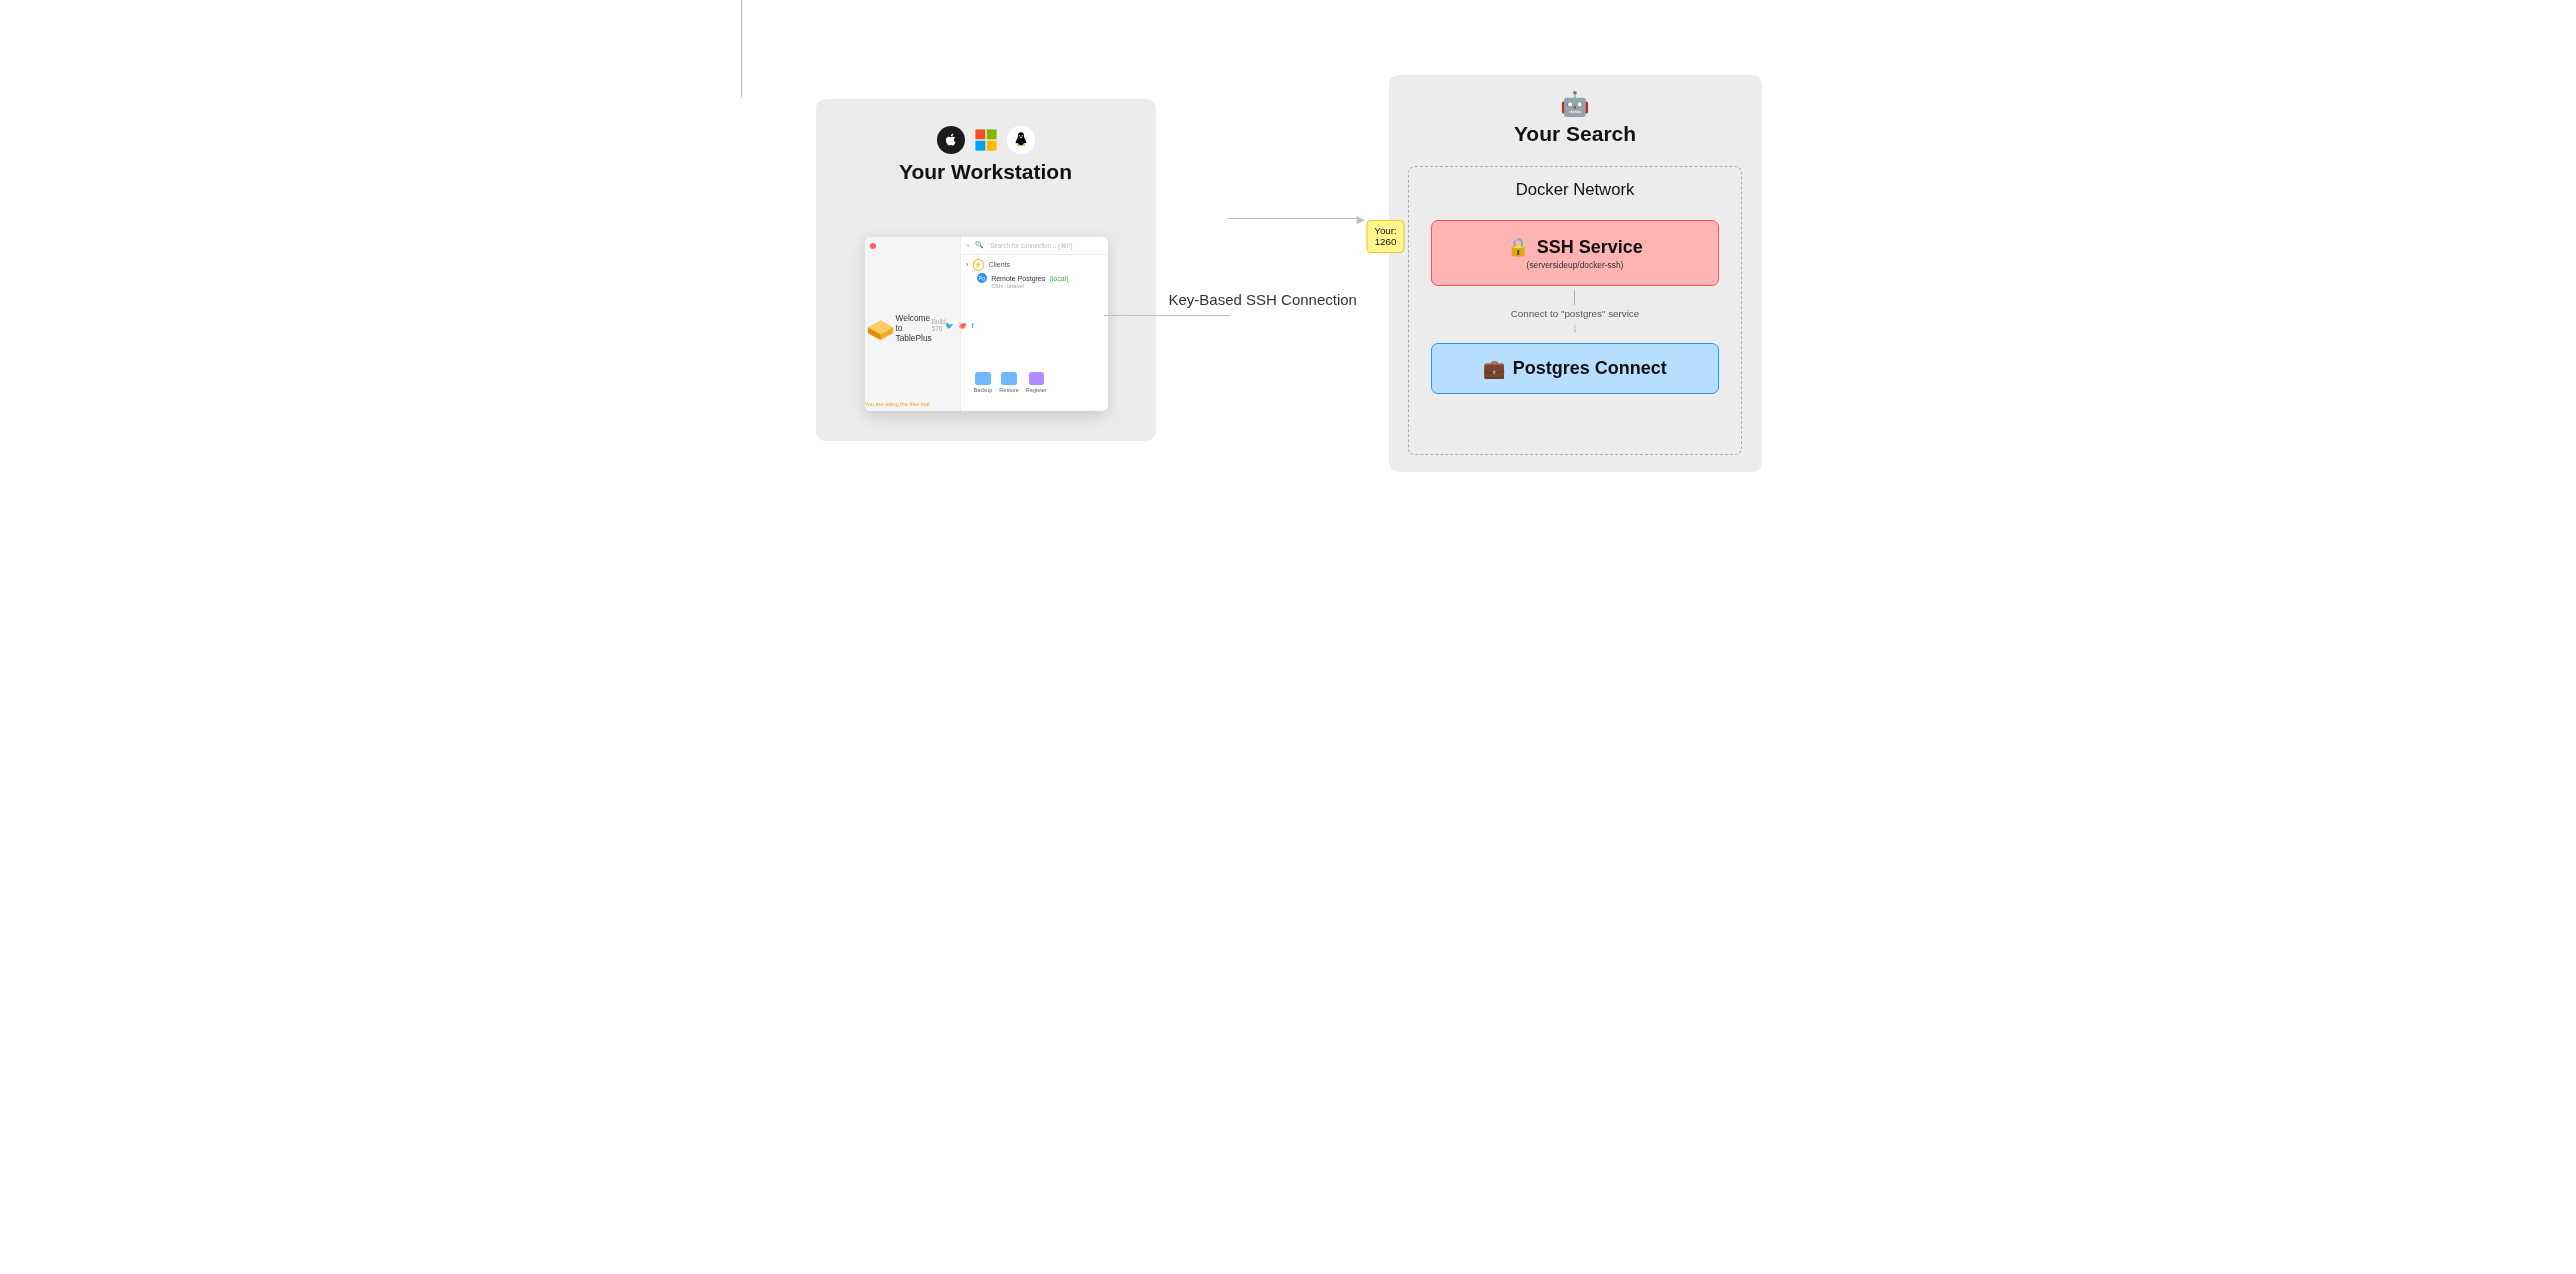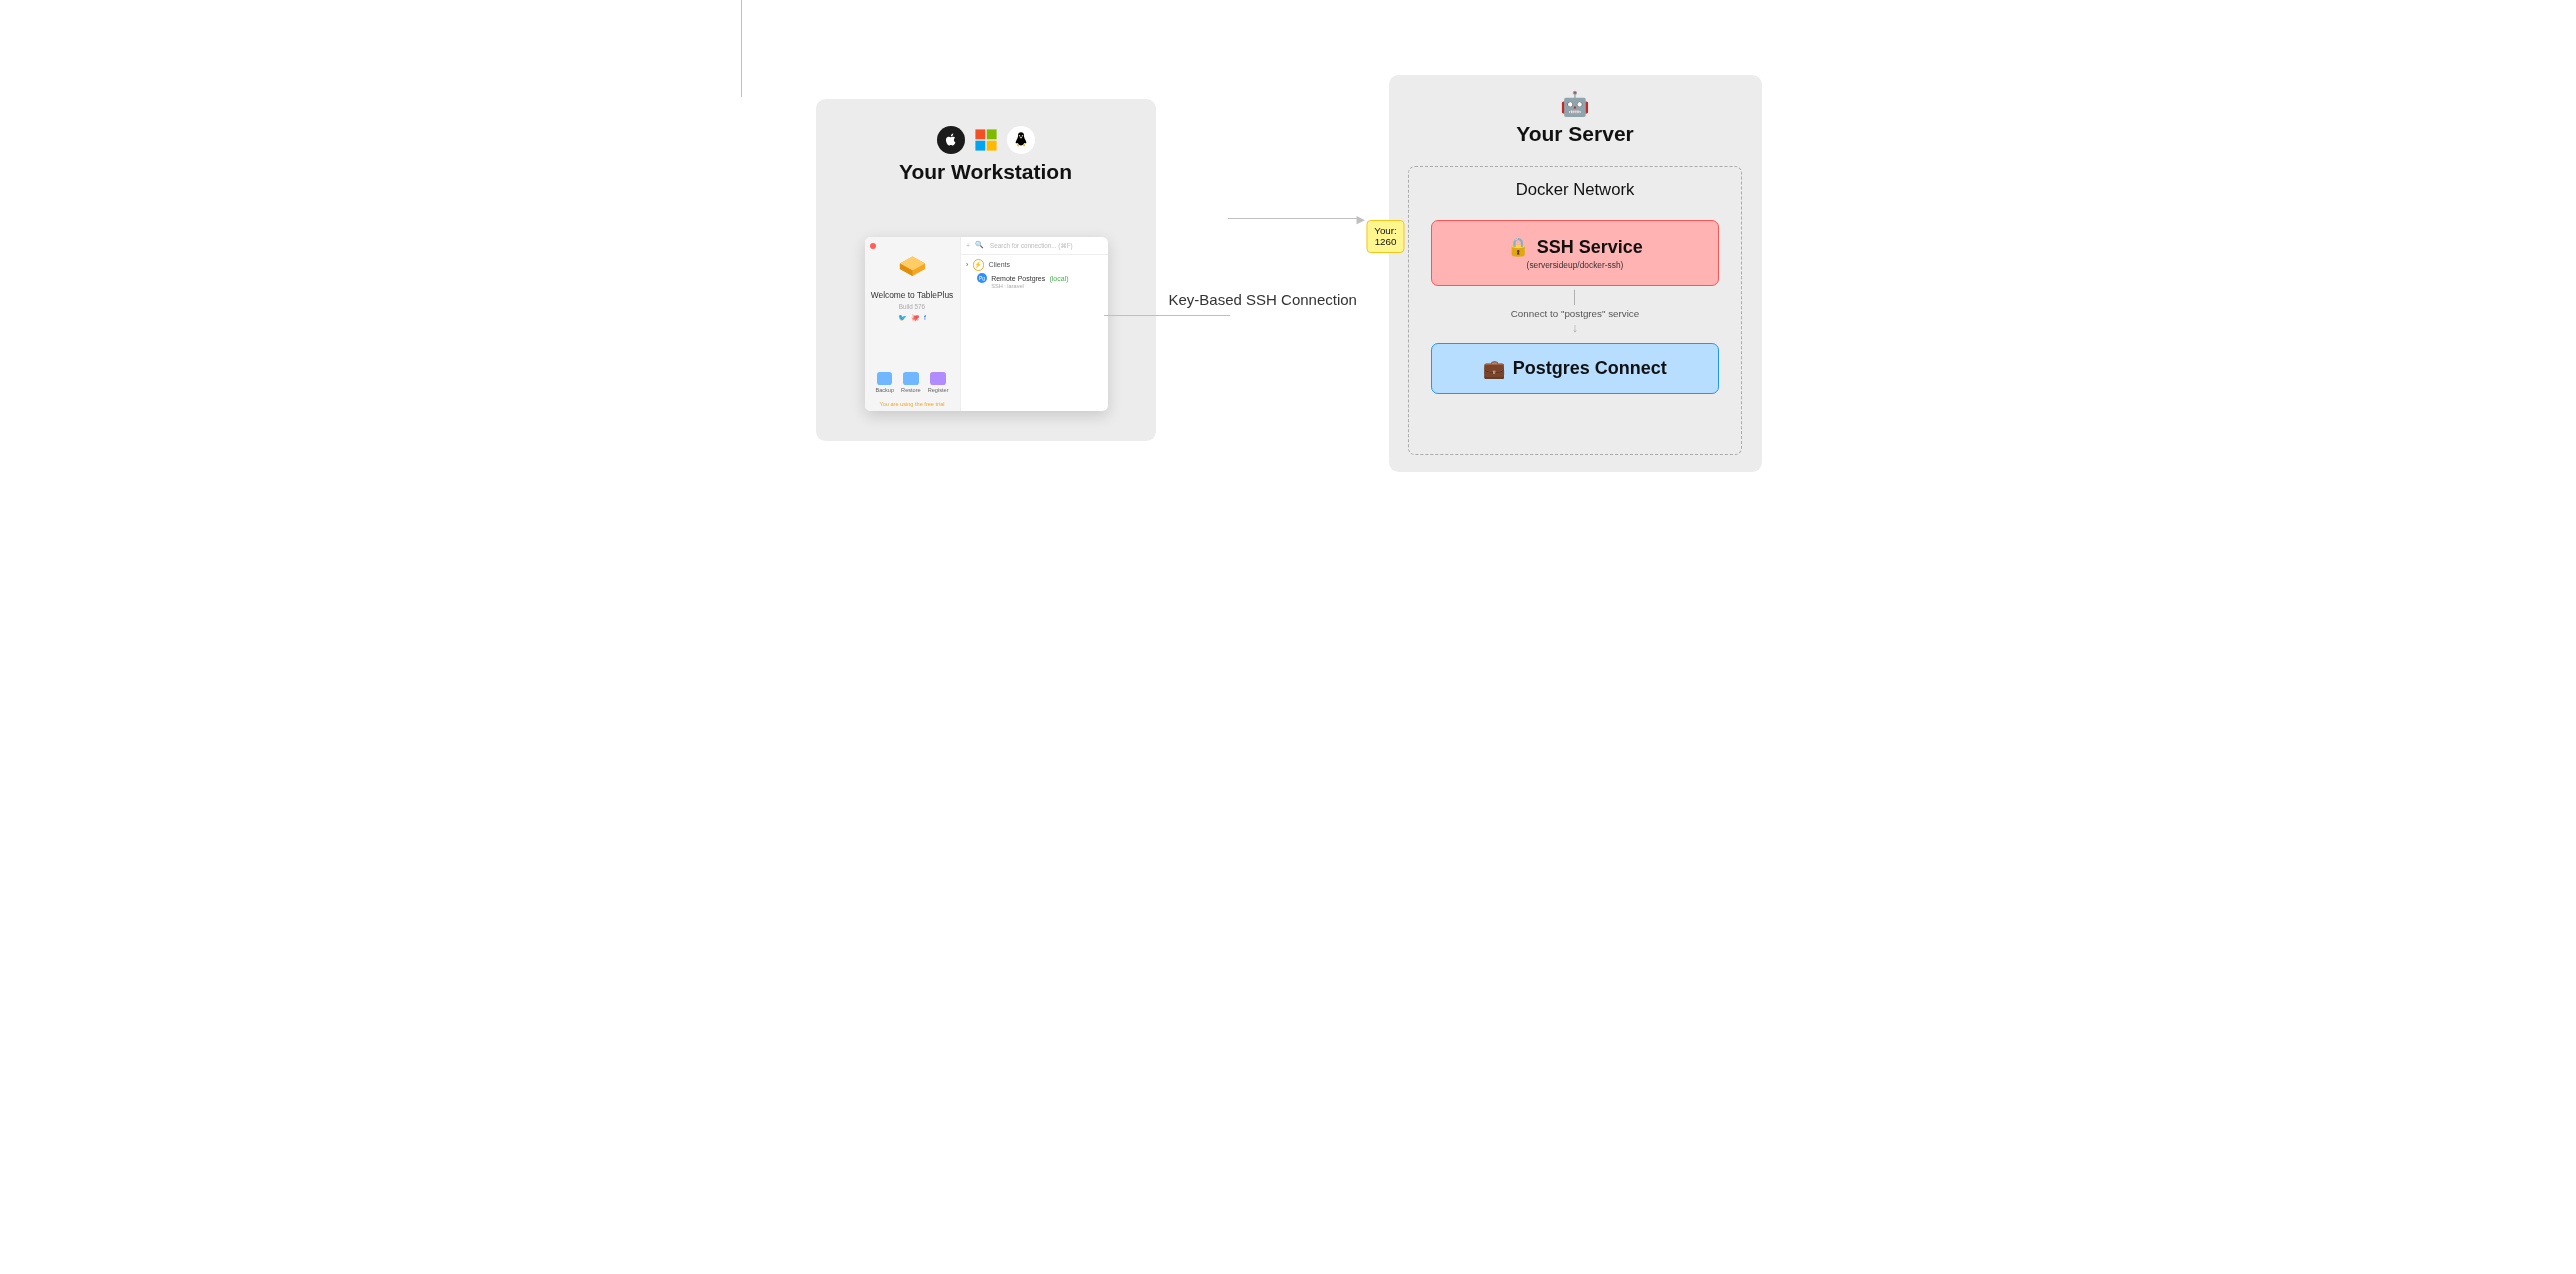--- a/index.html
+++ b/index.html
@@ -27,21 +27,21 @@
   
   .conn-line{position:absolute;border-top:1.4px solid #bfbfbf;}
   .conn-seg1{left:363px;top:315px;width:126px;height:0;}
   .conn-seg2{left:487px;top:218px;height:97px;width:0;border-left:1.4px solid #bfbfbf;}
   .conn-seg3{left:487px;top:218px;width:131px;height:0;}
   .conn-arrow{position:absolute;left:616px;top:213px;color:#bfbfbf;font-size:11px;}
   
   .inner-flow{position:absolute;left:0;right:0;top:123px;display:flex;flex-direction:column;align-items:center;gap:1.4px;}
   
   .app{position:absolute;left:49px;top:138px;width:243px;height:174px;background:#fff;border-radius:5.6px;box-shadow:0 4.2px 15.3px rgba(0,0,0,0.15);display:flex;overflow:hidden;font-size:7px;}
-  .app-side{width:95px;background:#f5f5f5;display:flex;flex-direction:column;align-items:center;border-right:0.7px solid #eee;position:relative;}
+  .app-side{width:95px;background:#f5f5f5;display:flex;flex-direction:row;align-items:center;border-right:0.7px solid #eee;position:relative;}
   .app-close{position:absolute;left:5.6px;top:5.6px;width:6.3px;height:6.3px;border-radius:50%;background:#ff5f57;}
   .app-logo{margin-top:18px;font-size:21px;}
   .app-welcome{margin-top:7px;font-size:8.4px;color:#333;}
   .app-build{color:#aaa;font-size:6.3px;margin-top:2.8px;}
   .app-social{margin-top:4.2px;display:flex;gap:4.2px;font-size:7px;}
   .tw{color:#1da1f2;} .gh{color:#333;} .fb{color:#1877f2;}
   .app-actions{margin-top:auto;margin-bottom:18px;display:flex;gap:7px;}
   .app-action{display:flex;flex-direction:column;align-items:center;gap:2.1px;color:#666;font-size:5.6px;}
   .app-action .ic{width:15.3px;height:12.6px;border-radius:2.8px;}
   .ic-backup{background:#6fb7ff;} .ic-restore{background:#6fb7ff;} .ic-register{background:#b08cff;}
@@ -152,21 +152,21 @@
   </div>
 
   <div class="conn-line conn-seg1"></div>
   <div class="conn-seg2"></div>
   <div class="conn-line conn-seg3"></div>
   <div class="conn-arrow">▶</div>
   <div class="flow-label">Key-Based SSH Connection</div>
 
   <div class="panel server">
     <div class="server-emoji">🤖</div>
-    <div class="server-title">Your Server</div>
+    <div class="server-title">Your Search</div>
 
     <div class="docker-box">
       <div class="docker-title">Docker Network</div>
 
       <div class="port-tag">
         <span>Your:</span><br>
         <span>1260</span>
       </div>
 
       <div class="service ssh-service">

